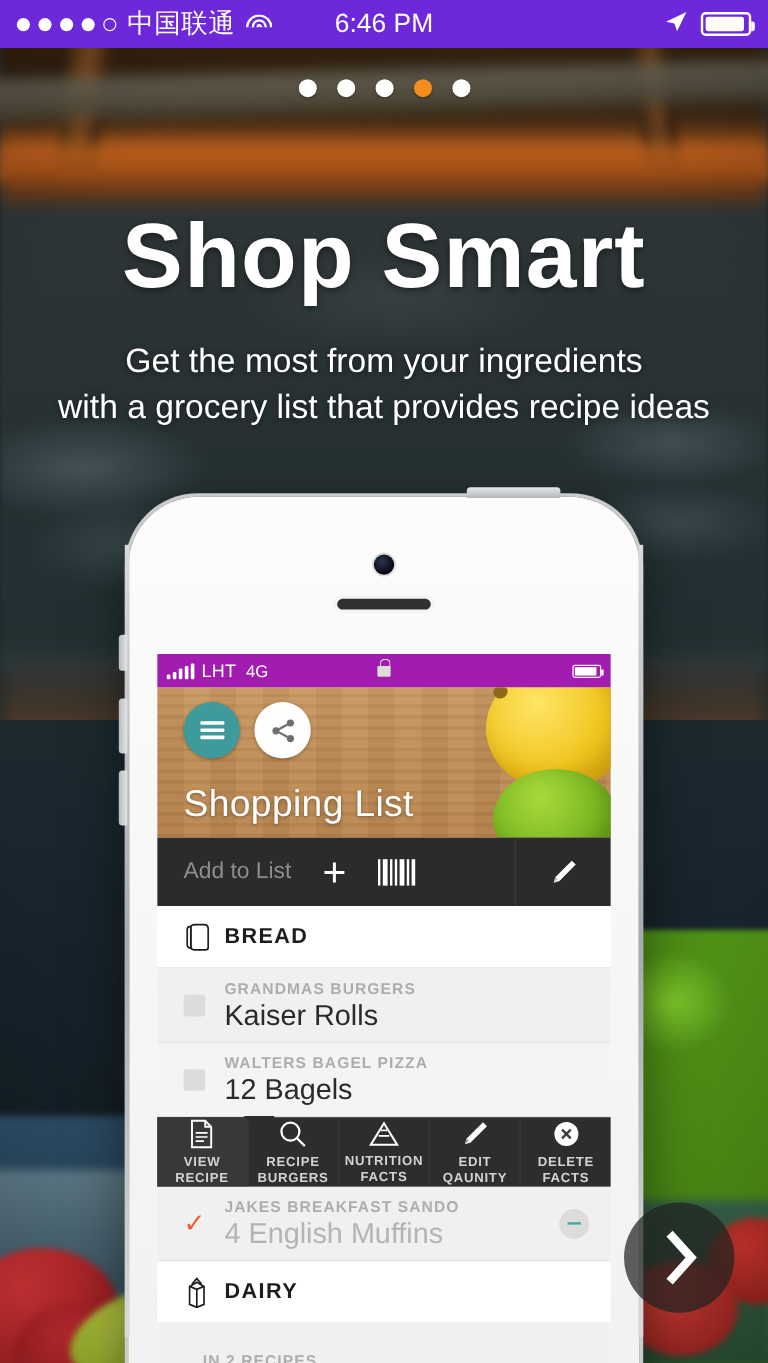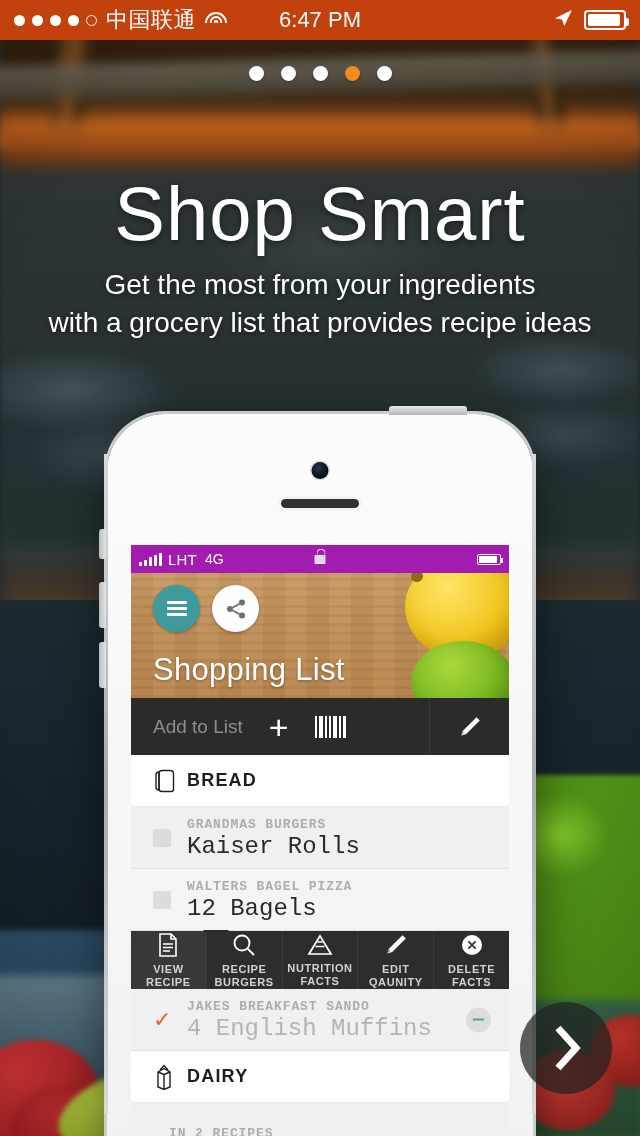--- a/index.html
+++ b/index.html
@@ -80,21 +80,21 @@
     background:radial-gradient(circle at 38% 32%,#d4382f,#8c1c18); border-radius:50%; filter:blur(2.5px); }
   .bg-bluecrate2 { position:absolute; left:505px; top:1000px; width:140px; height:140px;
     background:linear-gradient(180deg,#2d4f6b,#1b3449); filter:blur(4px); opacity:.65; }
   .bg-darkshelf { position:absolute; left:470px; top:790px; width:180px; height:220px;
     background:linear-gradient(180deg,#131b20,#0c1317); filter:blur(3px); }
   .bg-vignette { position:absolute; inset:0;
     background:radial-gradient(ellipse 115% 95% at 50% 45%, rgba(0,0,0,0) 45%, rgba(0,0,0,.42) 100%); }
 
   
   .statusbar {
-    position:absolute; left:0; top:0; width:640px; height:40px; background:#c2410c;
+    position:absolute; left:0; top:0; width:640px; height:40px; background:#6d28d9;
     display:flex; align-items:center; color:#fff; z-index:60;
   }
   .sb-left { display:flex; align-items:center; gap:9px; padding-left:14px; }
   .sig-dots { display:flex; gap:7px; align-items:center; }
   .sig-dots i { width:11px; height:11px; border-radius:50%; background:#fff; display:block; }
   .sig-dots i.hollow { background:transparent; border:1.6px solid #fff; width:11px; height:11px; }
   .carrier { font-size:22px; letter-spacing:.5px; }
   .wifi { width:22px; height:16px; position:relative; }
   .wifi span { position:absolute; left:50%; transform:translateX(-50%);
     border:2px solid #fff; border-bottom:none; border-radius:50% 50% 0 0 / 100% 100% 0 0; }
@@ -107,22 +107,22 @@
   .battery::after { content:""; position:absolute; right:-5px; top:6px; width:3px; height:8px; background:#fff; border-radius:0 2px 2px 0; }
   .battery i { position:absolute; left:2px; top:2px; bottom:2px; width:32px; background:#fff; border-radius:2px; display:block; }
 
   
   .pagedots { position:absolute; top:66px; left:0; width:640px; display:flex; justify-content:center; gap:17px; z-index:50; }
   .pagedots i { width:15px; height:15px; border-radius:50%; background:#fff; display:block; box-shadow:0 1px 2px rgba(0,0,0,.35); }
 
   
   .hero { position:absolute; left:0; top:176px; width:640px; text-align:center; z-index:50; color:#fff; }
   .hero h1 {
-    font-size:76px; font-weight:400; line-height:1; letter-spacing:1px;
-    text-shadow:0 2px 6px rgba(0,0,0,.45); margin-bottom:14px;
+    font-size:76px; font-weight:700; line-height:1; letter-spacing:1px;
+    text-shadow:0 2px 6px rgba(0,0,0,.45); margin-bottom:30px;
   }
   .hero p { font-size:28px; font-weight:300; line-height:1.37; text-shadow:0 1px 5px rgba(0,0,0,.5); }
 
   
   .phone {
     position:absolute; left:107px; top:414px; width:426px; height:760px; z-index:40;
     background:linear-gradient(180deg,#fcfcfc,#f1f1f1);
     border-radius:58px 58px 0 0;
     box-shadow:0 0 0 3px #c9cbcd, 0 18px 50px rgba(0,0,0,.55);
   }
@@ -198,21 +198,21 @@
   
   .cat-row { height:52px; display:flex; align-items:center; gap:12px; padding-left:22px; background:#fff;
     border-bottom:1px solid #e8e8e8; }
   .cat-label { font-size:18px; font-weight:bold; letter-spacing:1.2px; color:#1d1d1d; }
 
   .item-row { height:62px; display:flex; align-items:center; padding-left:22px; background:#f0f0f0;
     border-bottom:1px solid #e2e2e2; position:relative; }
   .item-row.alt { background:#f4f4f4; }
   .chk { width:18px; height:18px; background:#dcdcdc; border-radius:2px; flex:none; }
   .chk-done { width:18px; flex:none; color:#e8622a; font-size:22px; line-height:1; }
-  .item-txt { margin-left:16px;font-family:Liberation Mono, monospace; }
+  .item-txt { margin-left:16px; }
   .item-sub { font-size:13px; font-weight:bold; letter-spacing:.9px; color:#adadad; line-height:1.25; }
   .item-name { font-size:24px; font-weight:300; color:#2a2a2a; line-height:1.15; }
   .item-row.done .item-name { color:#b4b4b4; }
   .row-right { position:absolute; right:18px; top:50%; transform:translateY(-50%); }
   .minus-btn { width:25px; height:25px; border-radius:50%; background:#dcdcdc;
     display:flex; align-items:center; justify-content:center; }
   .minus-btn i { width:11px; height:2px; background:#4fa3a3; display:block; }
 
   
   .actionbar { position:relative; height:58px; background:#2d2d2d; display:flex; }
@@ -267,21 +267,21 @@
           <i></i>
           <i class="hollow"></i>
       </div>
       <span class="carrier">中国联通</span>
       <span class="wifi">
         <span class="w1"></span>
           <span class="w2"></span>
           <span class="w3"></span>
       </span>
     </div>
-    <div class="sb-time">6:47 PM</div>
+    <div class="sb-time">6:46 PM</div>
     <div class="sb-right">
       <span>
         <svg width="22" height="22" viewBox="0 0 22 22">
             <path d="M20 3 L3 11.2 L10 12.6 L12.2 19 Z" fill="#fff"></path>
           </svg>
       </span>
       <span class="battery">
           <i></i>
         </span>
     </div>

